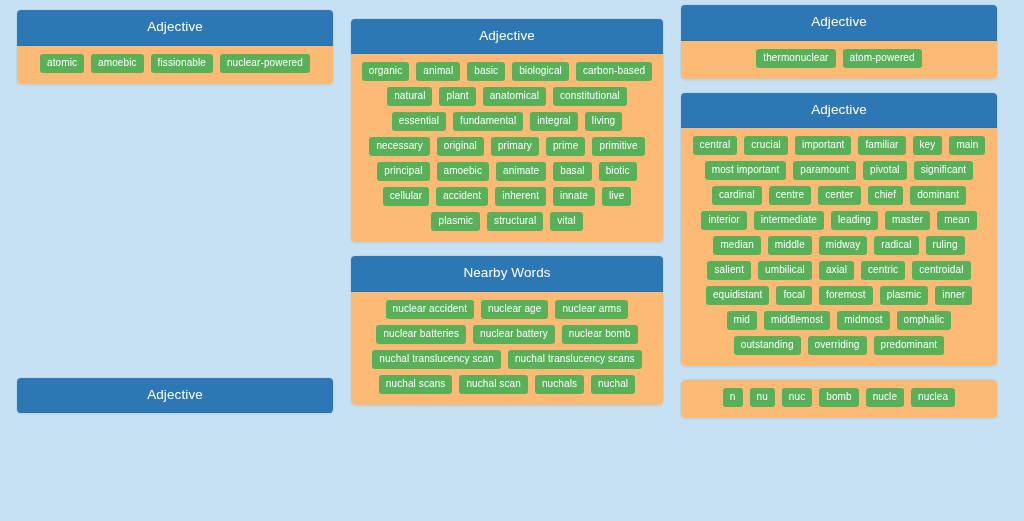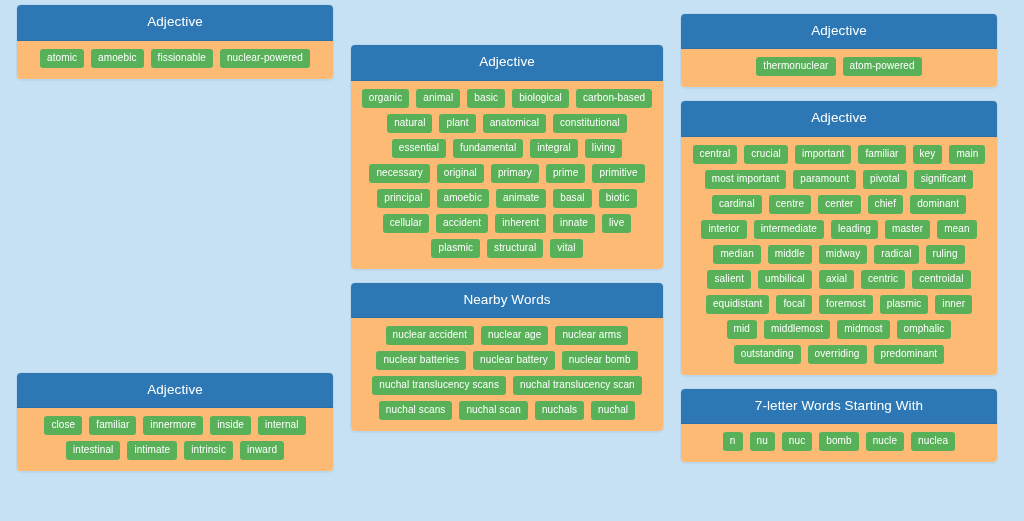--- a/index.html
+++ b/index.html
@@ -99,31 +99,20 @@
         <div class="card-body">
             <a class="tag" href="#">atomic</a>
             <a class="tag" href="#">amoebic</a>
             <a class="tag" href="#">fissionable</a>
             <a class="tag" href="#">nuclear-powered</a>
           </div>
       </div>
       <div class="spacer-tall"></div>
       <div class="card">
         <div class="card-header">Adjective</div>
-        <div class="card-body">
-            <a class="tag" href="#">close</a>
-            <a class="tag" href="#">familiar</a>
-            <a class="tag" href="#">innermore</a>
-            <a class="tag" href="#">inside</a>
-            <a class="tag" href="#">internal</a>
-            <a class="tag" href="#">intestinal</a>
-            <a class="tag" href="#">intimate</a>
-            <a class="tag" href="#">intrinsic</a>
-            <a class="tag" href="#">inward</a>
-          </div>
       </div>
     </div>
 
     <div class="column col-2">
       <div class="card">
         <div class="card-header">Adjective</div>
         <div class="card-body">
             <a class="tag" href="#">organic</a>
             <a class="tag" href="#">animal</a>
             <a class="tag" href="#">basic</a>
@@ -159,22 +148,22 @@
       </div>
       <div class="card">
         <div class="card-header">Nearby Words</div>
         <div class="card-body">
             <a class="tag" href="#">nuclear accident</a>
             <a class="tag" href="#">nuclear age</a>
             <a class="tag" href="#">nuclear arms</a>
             <a class="tag" href="#">nuclear batteries</a>
             <a class="tag" href="#">nuclear battery</a>
             <a class="tag" href="#">nuclear bomb</a>
+            <a class="tag" href="#">nuchal translucency scan</a>
             <a class="tag" href="#">nuchal translucency scans</a>
-            <a class="tag" href="#">nuchal translucency scan</a>
             <a class="tag" href="#">nuchal scans</a>
             <a class="tag" href="#">nuchal scan</a>
             <a class="tag" href="#">nuchals</a>
             <a class="tag" href="#">nuchal</a>
           </div>
       </div>
     </div>
 
     <div class="column col-3">
       <div class="card">
@@ -225,21 +214,20 @@
             <a class="tag" href="#">mid</a>
             <a class="tag" href="#">middlemost</a>
             <a class="tag" href="#">midmost</a>
             <a class="tag" href="#">omphalic</a>
             <a class="tag" href="#">outstanding</a>
             <a class="tag" href="#">overriding</a>
             <a class="tag" href="#">predominant</a>
           </div>
       </div>
       <div class="card">
-        <div class="card-header">7-letter Words Starting With</div>
         <div class="card-body">
             <a class="tag" href="#">n</a>
             <a class="tag" href="#">nu</a>
             <a class="tag" href="#">nuc</a>
             <a class="tag" href="#">bomb</a>
             <a class="tag" href="#">nucle</a>
             <a class="tag" href="#">nuclea</a>
           </div>
       </div>
     </div>

